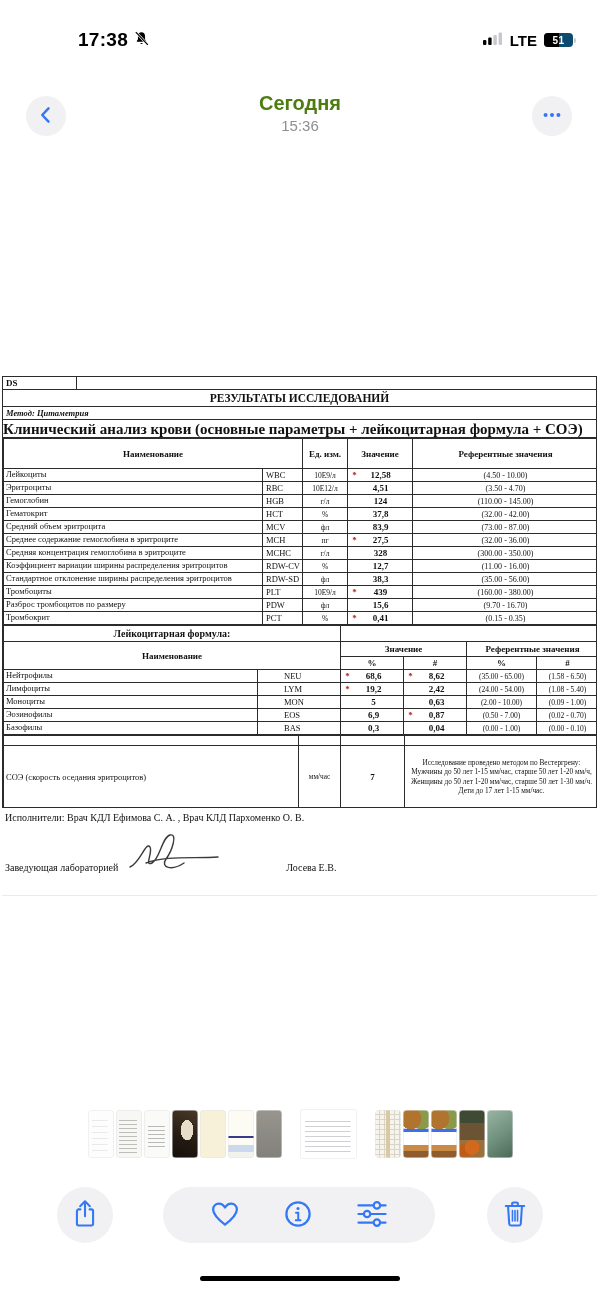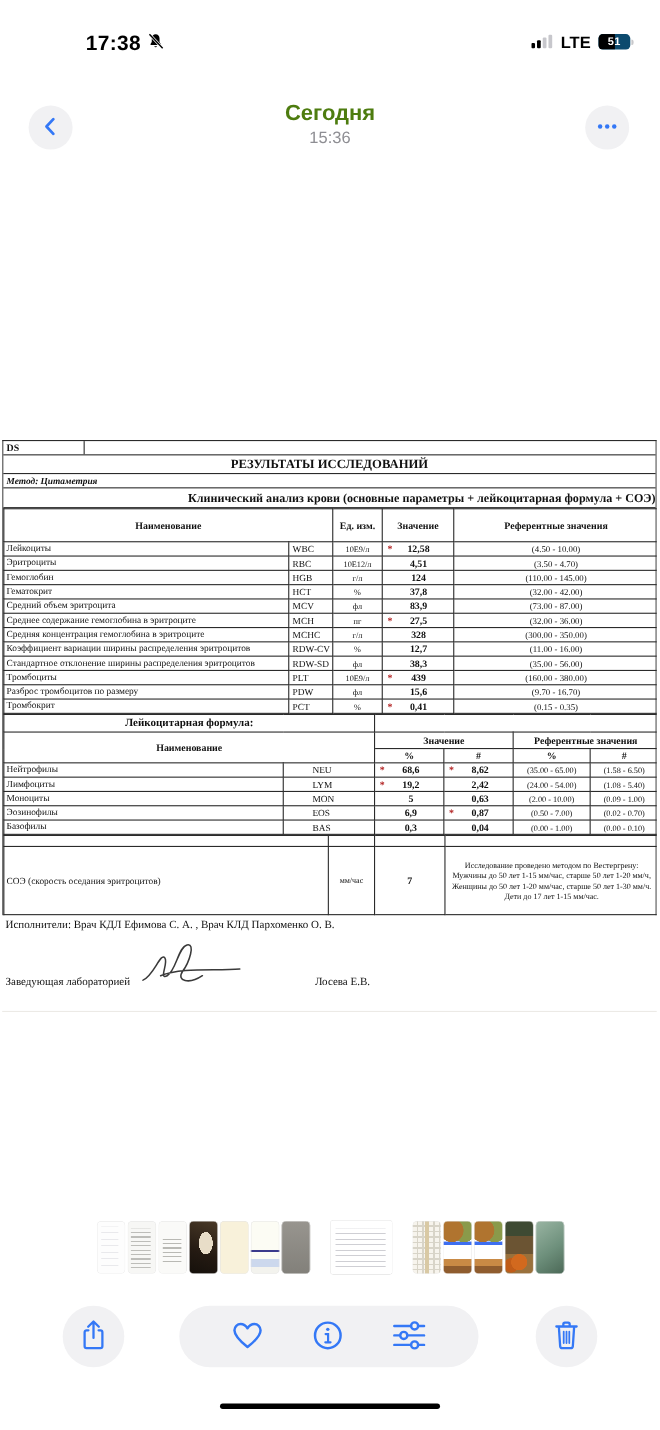--- a/index.html
+++ b/index.html
@@ -1,43 +1,43 @@
 <!DOCTYPE html>
 <html><head>
 <meta charset="utf-8">
 <style>
   html,body{margin:0;padding:0;}
   body{width:600px;height:1300px;position:relative;background:#fff;font-family:"Liberation Sans",sans-serif;overflow:hidden;}
   
   .status-bar{position:absolute;top:22px;left:16px;width:600px;height:36px;display:flex;justify-content:space-between;align-items:center;padding:0 40px 0 62px;box-sizing:border-box;}
   .status-left{display:flex;align-items:center;gap:5px;}
   .status-time{font-size:19px;font-weight:bold;color:#000;letter-spacing:.3px;}
-  .status-right{display:flex;align-items:flex-start;gap:7px;}
+  .status-right{display:flex;align-items:center;gap:7px;}
   .lte{font-size:15px;font-weight:600;color:#000;}
   .battery{position:relative;width:29px;height:14px;border-radius:4px;overflow:hidden;background:#0c4a6e;display:flex;align-items:center;justify-content:center;}
   .battery .fill{position:absolute;left:0;top:0;bottom:0;width:51%;background:#000;}
   .battery .pct{position:relative;font-size:10px;font-weight:bold;color:#fff;letter-spacing:.5px;}
   .battery-nub{width:2px;height:5px;background:#c8c8cb;border-radius:0 2px 2px 0;margin-left:1px;}
   
   .nav{position:absolute;top:92px;left:0;width:600px;height:52px;}
   .circle-btn{position:absolute;width:40px;height:40px;border-radius:50%;background:#f1f1f3;border:none;display:flex;align-items:center;justify-content:center;cursor:pointer;padding:0;}
   .back-btn{left:26px;top:4px;}
   .more-btn{left:532px;top:4px;}
   .nav-titles{position:absolute;left:0;right:0;top:0;text-align:center;}
   .nav-title{font-size:20px;font-weight:600;color:#4d7c0f;}
   .nav-sub{font-size:15px;color:#8e8e93;margin-top:2px;}
   
-  .photo{position:absolute;top:400px;left:2px;width:595px;height:519px;overflow:hidden;background:#fff;border-bottom:1px solid #eceae6;font-family:"Liberation Serif",serif;color:#111;}
+  .photo{position:absolute;top:376px;left:2px;width:595px;height:519px;overflow:hidden;background:#fff;border-bottom:1px solid #eceae6;font-family:"Liberation Serif",serif;color:#111;}
   .doc{border:1px solid #2b2b2b;border-bottom:none;}
   .row{border-bottom:1px solid #2b2b2b;box-sizing:border-box;}
   .ds-row{height:13px;display:flex;align-items:center;}
   .ds-cell{width:74px;border-right:1px solid #2b2b2b;height:100%;font-size:9px;font-weight:bold;padding-left:3px;display:flex;align-items:center;box-sizing:border-box;}
   .title-row{height:17px;text-align:center;font-size:11.5px;font-weight:bold;line-height:17px;}
   .method-row{height:13px;font-size:8.5px;font-weight:bold;font-style:italic;line-height:13px;padding-left:3px;}
-  .subtitle-row{height:18px;text-align:right;font-size:11px;font-weight:bold;line-height:18px;}
+  .subtitle-row{height:18px;text-align:left;font-size:15px;font-weight:bold;line-height:18px;}
   table{border-collapse:collapse;table-layout:fixed;width:595px;}
   td,th{border:1px solid #2b2b2b;padding:0 2px;box-sizing:border-box;overflow:hidden;}
   th{font-size:9px;font-weight:bold;text-align:center;}
   .t1 .hdr{height:30px;}
   .name{font-size:8.5px;text-align:left;line-height:1.15;}
   .code{font-size:8.5px;text-align:left;padding-left:3px;}
   .unit{font-size:7.5px;text-align:center;}
   .valcell{padding:0;}
   .valwrap{display:flex;align-items:center;height:100%;}
   .flag{width:13px;font-size:9px;font-weight:bold;color:#b22222;text-align:center;flex:0 0 auto;}

